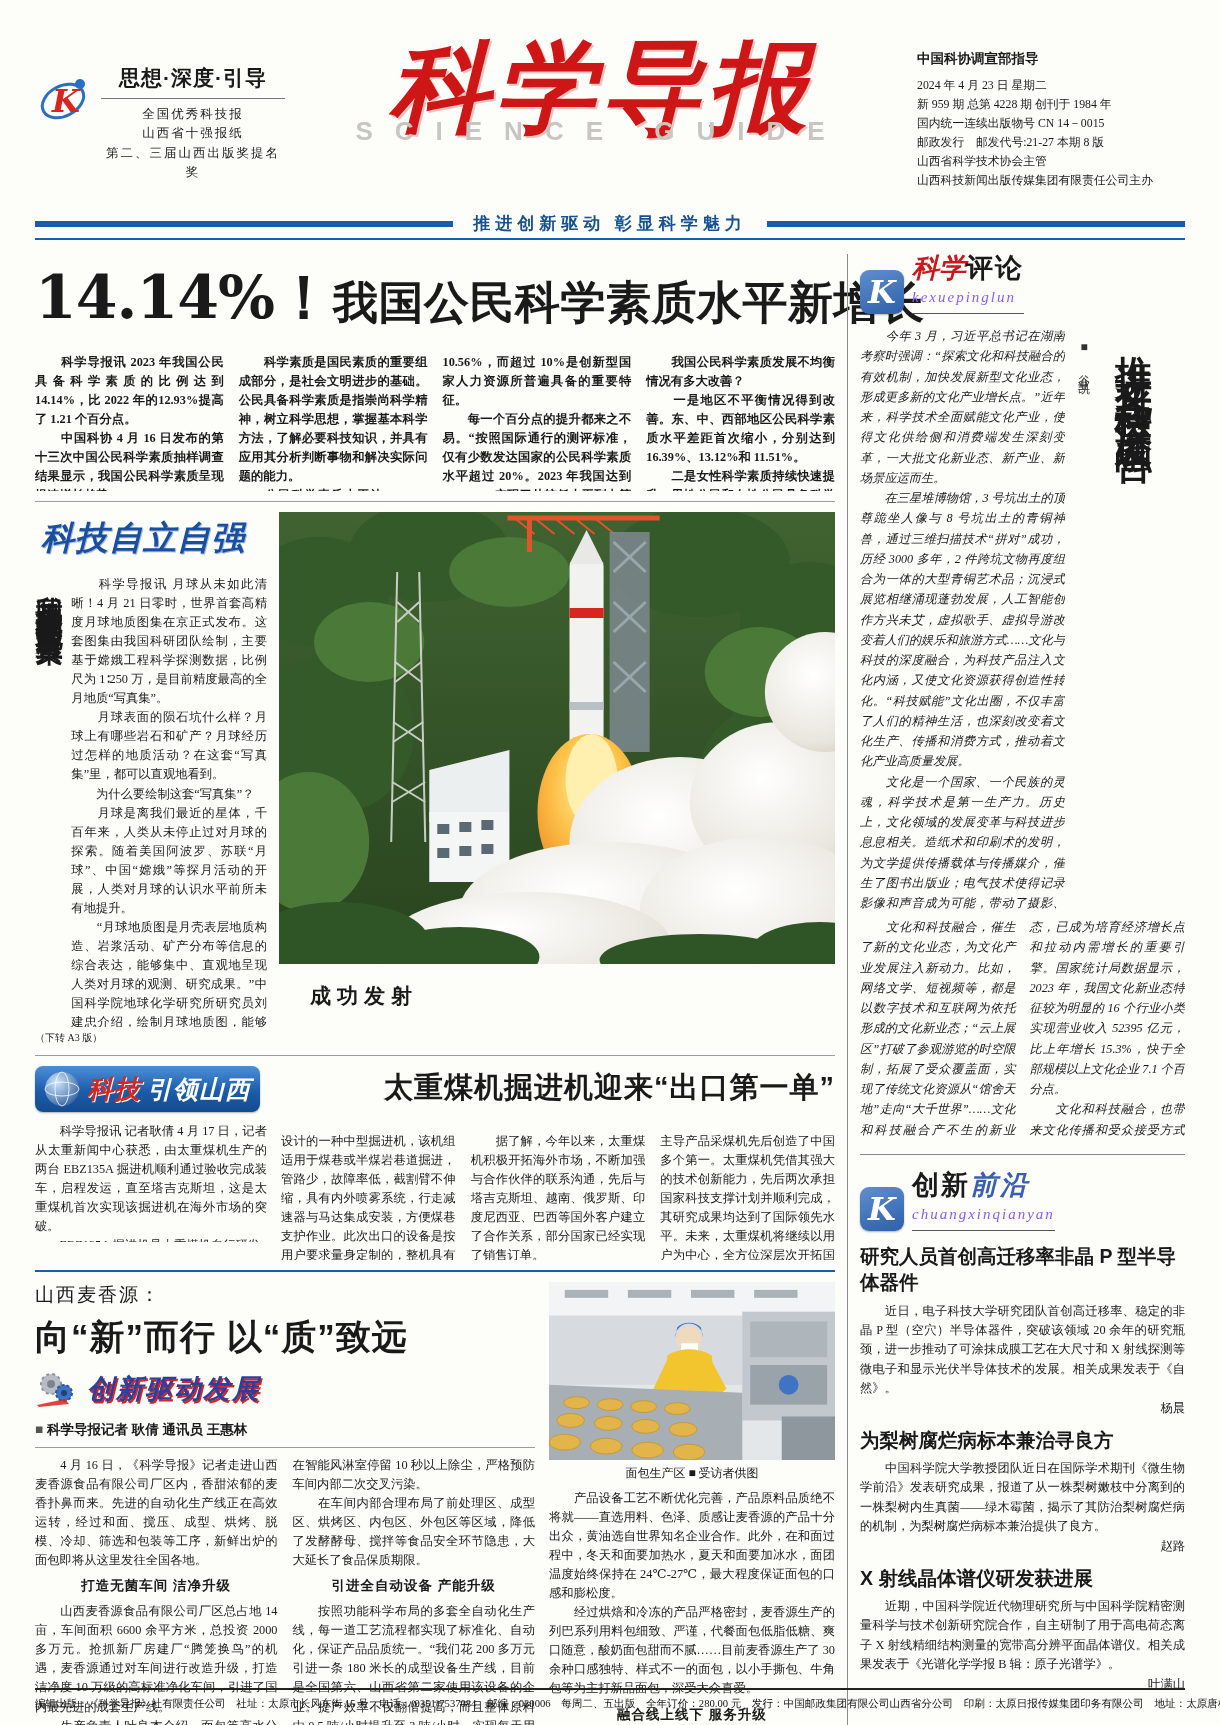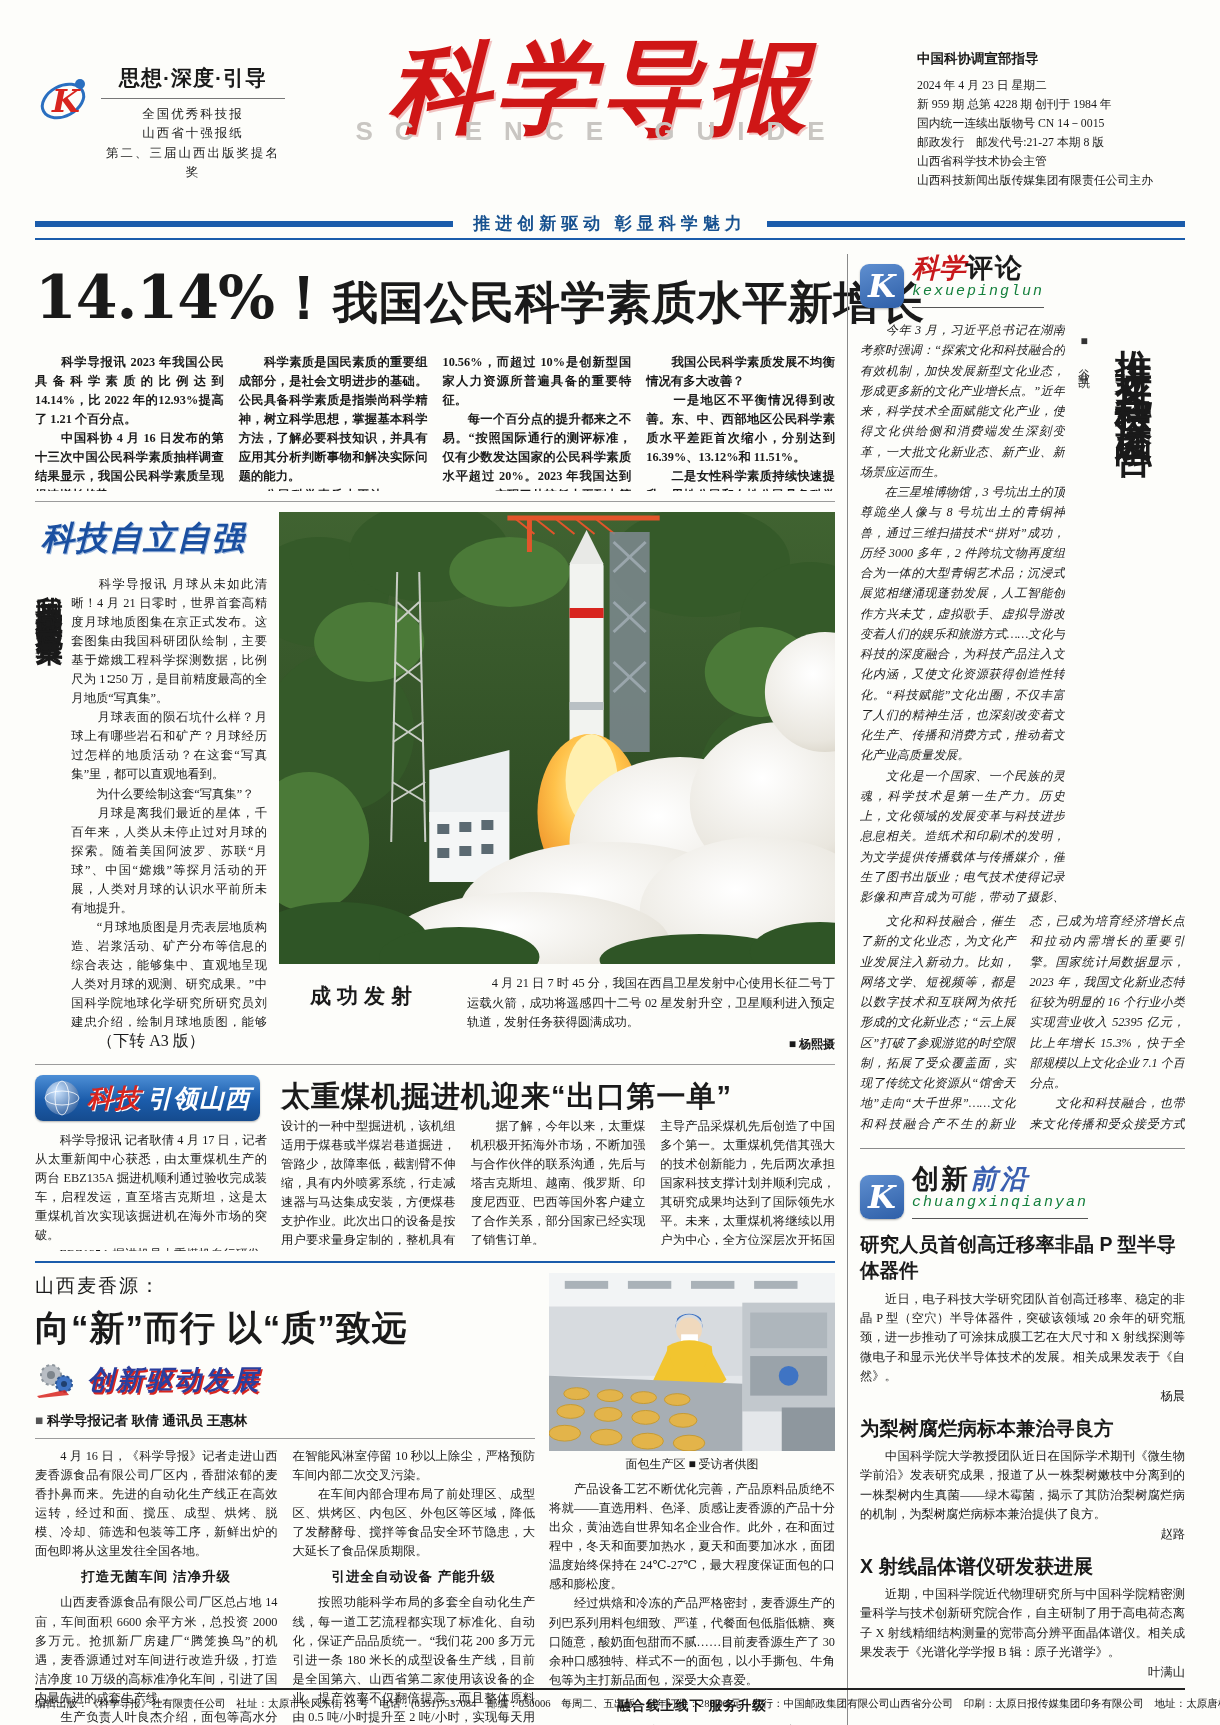--- a/index.html
+++ b/index.html
@@ -39,37 +39,37 @@
   .rule-blue { border:none; border-top:2.5px solid #1b5cab; margin:10px 0; }
 
   
   .mid-band { display:flex; gap:12px; }
   .moon { width:232px; }
   .banner-zili { font-family:"Liberation Sans","DejaVu Sans",sans-serif; font-style:italic; font-weight:900; font-size:33px; color:#1a4fa0; letter-spacing:1px; position:relative; padding:4px 0 6px 6px; white-space:nowrap; text-shadow:1px 1px 0 #9db8dd; }
   .banner-zili::before { content:""; position:absolute; left:-4px; top:-2px; width:70px; height:52px; border-radius:50%; background:radial-gradient(circle,#bcd4ee 0%,rgba(188,212,238,0) 70%); z-index:-1; }
   .moon-flex { display:flex; gap:8px; margin-top:8px; }
   .vtitle-moon { writing-mode:vertical-rl; font-family:"Liberation Sans","DejaVu Sans",sans-serif; font-weight:900; font-size:27px; letter-spacing:3px; height:450px; line-height:1.05; }
   .moon-body { flex:1; height:452px; overflow:hidden; }
-  .jump { text-align:center; font-size:16px; margin-top:4px; }
+  .jump { text-align:left; font-size:10px; margin-top:4px; }
   .photo-wrap { flex:1; }
   .photo-frame { width:100%; height:452px; display:block; }
   .caption-row { display:flex; align-items:flex-start; gap:18px; margin-top:10px; }
   .caption-label { font-family:"Liberation Sans","DejaVu Sans",sans-serif; font-weight:bold; font-size:21px; letter-spacing:6px; width:170px; text-align:center; padding-top:8px; }
   .caption-text { flex:1; font-size:12.3px; line-height:1.6; text-align:justify; }
   .credit { text-align:right; font-weight:bold; font-size:12px; margin-top:2px; }
 
   
   .sx-band { display:flex; gap:14px; }
   .sx-left { width:232px; }
   .banner-yinling { width:225px; height:46px; border-radius:8px; background:linear-gradient(180deg,#4d8fd6,#1b5cab 55%,#154b8e); display:flex; align-items:center; padding:0 8px; gap:6px; box-shadow:0 1px 2px rgba(0,0,0,.3); }
   .banner-yinling .kj { font-family:"Liberation Sans",sans-serif; font-style:italic; font-weight:900; font-size:26px; color:#d8251f; text-shadow:1px 1px 0 #fff; letter-spacing:1px; }
   .banner-yinling .ylsx { font-family:"Liberation Sans",sans-serif; font-style:italic; font-weight:900; font-size:25px; color:#fff; letter-spacing:1px; white-space:nowrap; }
   .sx-intro { margin-top:10px; height:120px; overflow:hidden; }
   .sx-right { flex:1; }
-  .sx-headline { font-family:"Liberation Sans","DejaVu Sans",sans-serif; font-weight:900; font-size:29px; text-align:left; letter-spacing:1px; margin:2px 0 0; white-space:nowrap; }
+  .sx-headline { font-family:"Liberation Sans","DejaVu Sans",sans-serif; font-weight:900; font-size:29px; text-align:right; letter-spacing:1px; margin:2px 0 24px; white-space:nowrap; }
   .sx-cols { display:grid; grid-template-columns:repeat(3,1fr); gap:15px; height:128px; overflow:hidden; }
 
   
   .bk-band { display:flex; gap:14px; margin-top:4px; }
   .bk-left { width:500px; }
   .bk-kicker { font-family:"Liberation Sans",sans-serif; font-size:19px; letter-spacing:2px; }
   .bk-headline { font-family:"Liberation Sans","DejaVu Sans",sans-serif; font-weight:900; font-size:35px; letter-spacing:1px; margin:6px 0 10px; white-space:nowrap; }
   .banner-chuangxin { display:flex; align-items:center; gap:8px; margin:2px 0 8px; }
   .banner-chuangxin .txt { font-family:"Liberation Sans",sans-serif; font-style:italic; font-weight:900; font-size:27px; color:#2b3f9e; letter-spacing:2px; text-shadow:1.5px 1.5px 0 #d8251f; white-space:nowrap; }
   .bk-byline { font-family:"Liberation Sans",sans-serif; font-size:13.5px; font-weight:bold; border-bottom:1px solid #9b9b9b; padding:6px 0 8px; margin-bottom:8px; }
@@ -82,21 +82,21 @@
   .bk-col3 { height:252px; overflow:hidden; }
 
   
   .sec-logo { display:flex; align-items:flex-end; gap:8px; padding-bottom:4px; margin-bottom:8px; }
   .k-badge { width:44px; height:44px; border-radius:9px; background:linear-gradient(160deg,#5f8fd0,#2e5fa8); color:#fff; font-family:"DejaVu Serif",serif; font-weight:bold; font-style:italic; font-size:32px; display:flex; align-items:center; justify-content:center; box-shadow:0 1px 2px rgba(0,0,0,.3); }
   .logo-words { border-bottom:1.5px solid #555; padding-bottom:7px; }
   .logo-row { font-size:27px; line-height:1; white-space:nowrap; }
   .w-red { color:#c8191c; font-family:"DejaVu Serif",serif; font-weight:bold; font-style:italic; }
   .w-black { font-family:"Liberation Sans",sans-serif; font-weight:bold; letter-spacing:2px; }
   .w-blue { color:#3a5fb0; font-family:"DejaVu Serif",serif; font-weight:bold; font-style:italic; letter-spacing:3px; }
-  .logo-pinyin { font-family:Liberation Mono, monospace; font-style:italic; color:#15803d; font-size:15px; letter-spacing:2px; margin-top:1px; }
+  .logo-pinyin { font-family:Liberation Serif, serif; font-style:italic; color:#8b5cf6; font-size:15px; letter-spacing:2px; margin-top:7px; }
   .cm-upper { display:flex; gap:10px; }
   .cm-body { width:205px; height:585px; overflow:hidden; font-style:italic; }
   .cm-body .body-text, .cm-lower { font-size:12.2px; line-height:1.66; }
   .cm-author { writing-mode:vertical-rl; font-size:12px; color:#333; letter-spacing:4px; padding-top:14px; }
   .vtitle-cm { writing-mode:vertical-rl; font-family:"Liberation Sans","DejaVu Sans",sans-serif; font-weight:900; font-size:37px; letter-spacing:9px; height:570px; margin-left:6px; }
   .cm-lower { column-count:2; column-gap:14px; height:238px; overflow:hidden; font-style:italic; margin-top:6px; border-bottom:1px solid #8a8a8a; padding-bottom:6px; text-align:justify; white-space:pre-line; }
   .frontier { margin-top:16px; }
   .brief { margin-bottom:10px; }
   .brief-title { font-family:"Liberation Sans","DejaVu Sans",sans-serif; font-weight:bold; font-size:19.5px; line-height:1.35; margin-bottom:6px; }
   .brief-body { font-size:12.3px; line-height:1.58; text-align:justify; }
@@ -294,24 +294,20 @@
 
             <g fill="#2f5526">
               <ellipse cx="60" cy="430" rx="90" ry="40"></ellipse>
                 <ellipse cx="180" cy="445" rx="80" ry="30"></ellipse>
               <ellipse cx="420" cy="448" rx="100" ry="26"></ellipse>
                 <ellipse cx="540" cy="440" rx="70" ry="30"></ellipse>
             </g>
           </svg>
           <div class="caption-row">
             <div class="caption-label">成功发射</div>
-            <div class="caption-text">
-              <span>　　4 月 21 日 7 时 45 分，我国在西昌卫星发射中心使用长征二号丁运载火箭，成功将遥感四十二号 02 星发射升空，卫星顺利进入预定轨道，发射任务获得圆满成功。</span>
-              <div class="credit">■ 杨熙摄</div>
-            </div>
           </div>
         </div>
       </div>
 
       <hr class="rule-gray">
 
       <div class="sx-band">
         <div class="sx-left">
           <div class="banner-yinling">
             <svg width="38" height="38" viewBox="0 0 38 38">

